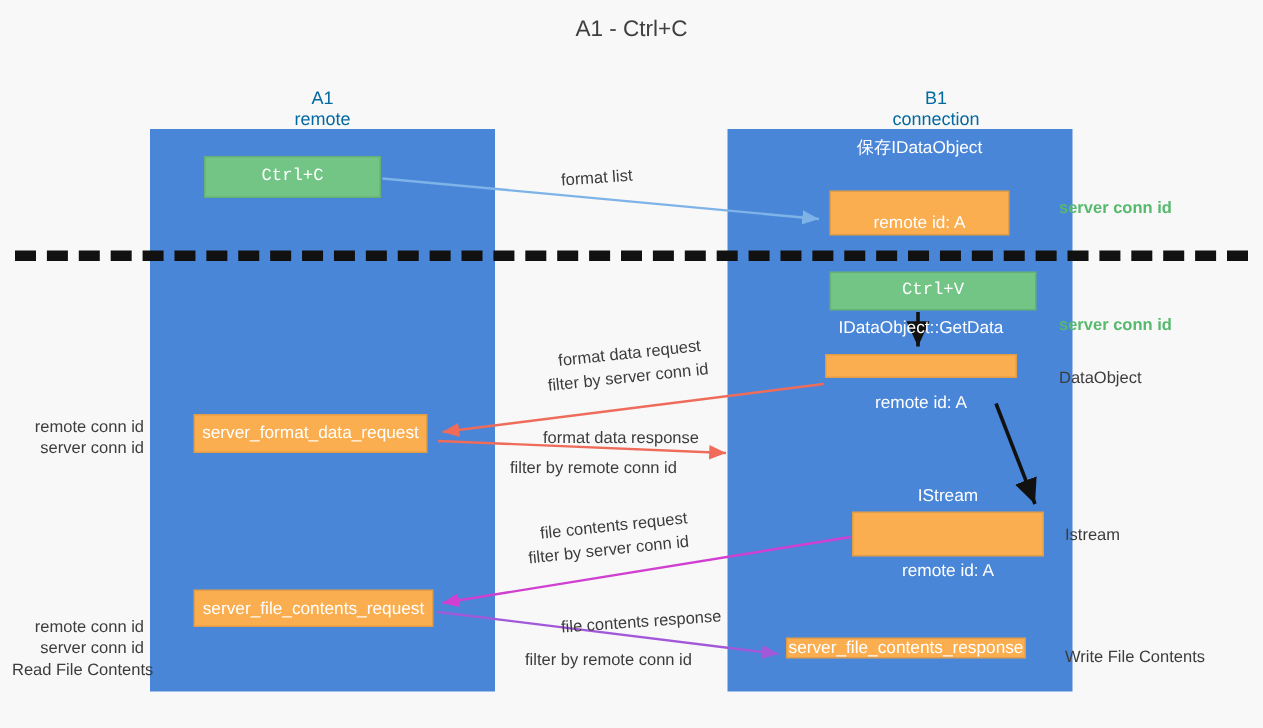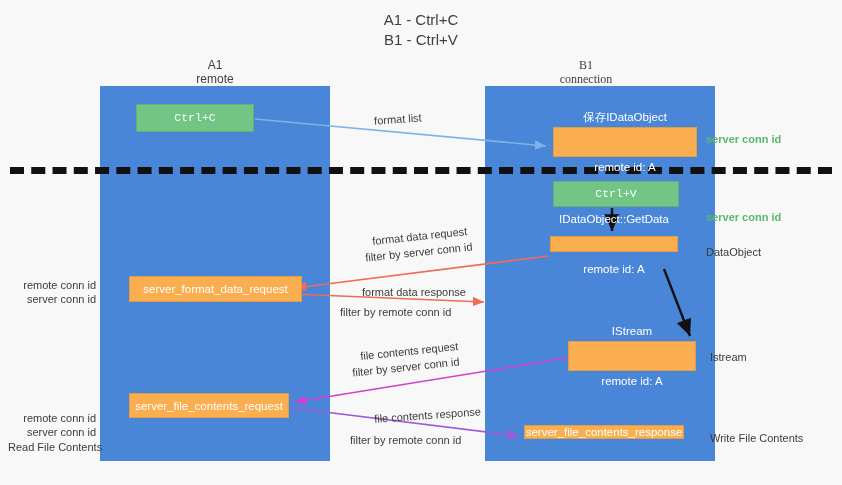--- a/index.html
+++ b/index.html
@@ -14,21 +14,21 @@
   .canvas{position:absolute;inset:0;}
   svg.wires{position:absolute;left:0;top:0;width:842px;height:485px;pointer-events:none;}
 
   
   .title{
     position:absolute;left:0;top:10px;width:842px;
     text-align:center;font-size:15px;line-height:20px;color:#404040;
   }
 
   
-  .col-head{position:absolute;text-align:center;font-size:12px;line-height:14px;color:#404040;}
+  .col-head{position:absolute;text-align:center;font-size:12px;line-height:14px;color:#0369a1;}
   .col-head .l2{display:block;}
 
   
   .lane{position:absolute;background:#4a86d8;}
   #lane-a1{left:100px;top:86px;width:230px;height:375px;}
   #lane-b1{left:485px;top:86px;width:230px;height:375px;}
 
   
   .divider{
     position:absolute;left:10px;top:167px;width:822px;height:0;
@@ -40,24 +40,24 @@
     position:absolute;box-sizing:border-box;
     display:flex;flex-direction:column;align-items:center;justify-content:center;
     color:#ffffff;font-size:11.5px;line-height:14px;text-align:center;
     border:1px solid rgba(0,0,0,.10);
   }
   .node.green{background:#72c584;font-family:Liberation Mono, monospace;}
   .node.orange{background:#fbae4f;}
   .node .sub{display:block;margin-top:36px;}
 
   #n-ctrlc{left:136px;top:104px;width:118px;height:28px;}
-  #n-save{left:553px;top:127px;width:144px;height:30px;}
-  #n-ctrlv{left:553px;top:181px;width:126px;height:26px;}
+  #n-save{left:553px;top:127px;width:120px;height:30px;justify-content:flex-end;}
+  #n-ctrlv{left:553px;top:181px;width:138px;height:26px;}
   #n-getdata{left:550px;top:236px;width:128px;height:16px;}
-  #n-fdreq{left:129px;top:276px;width:173px;height:26px;}
+  #n-fdreq{left:129px;top:276px;width:156px;height:26px;}
   #n-fdres{left:489px;top:289px;width:158px;height:26px;}
   #n-istream{left:568px;top:341px;width:128px;height:30px;}
   #n-fcreq{left:129px;top:393px;width:160px;height:25px;}
   #n-fcres{left:524px;top:425px;width:160px;height:14px;}
 
   
   .lbl{position:absolute;font-size:11px;line-height:14px;color:#3c3c3c;white-space:nowrap;}
   .lbl.green-t{color:#57b96e;font-weight:bold;}
 
   .kv span{display:inline;}
@@ -82,28 +82,27 @@
   #lb-readfc{left:8px;top:392px;margin-top:48px;}
   #lb-left-pair2{left:8px;top:411px;text-align:right;width:88px;}
 </style>
 </head>
 <body>
 
 <div class="canvas">
 
   <div class="title">
     <div>A1 - Ctrl+C</div>
-    <div>B1 - Ctrl+V</div>
   </div>
 
   <div class="col-head" style="left:100px;top:58px;width:230px;">
     <span>A1</span>
     <span class="l2">remote</span>
   </div>
-  <div class="col-head" style="left:471px;top:58px;width:230px;font-family:Liberation Serif, serif;">
+  <div class="col-head" style="left:509px;top:58px;width:230px;">
     <span>B1</span>
     <span class="l2">connection</span>
   </div>
 
   <div class="lane" id="lane-a1"></div>
   <div class="lane" id="lane-b1"></div>
 
   <svg class="wires" viewBox="0 0 842 485">
     <defs>
       <marker id="ah-blue" markerWidth="8" markerHeight="8" refX="7" refY="3" orient="auto">

